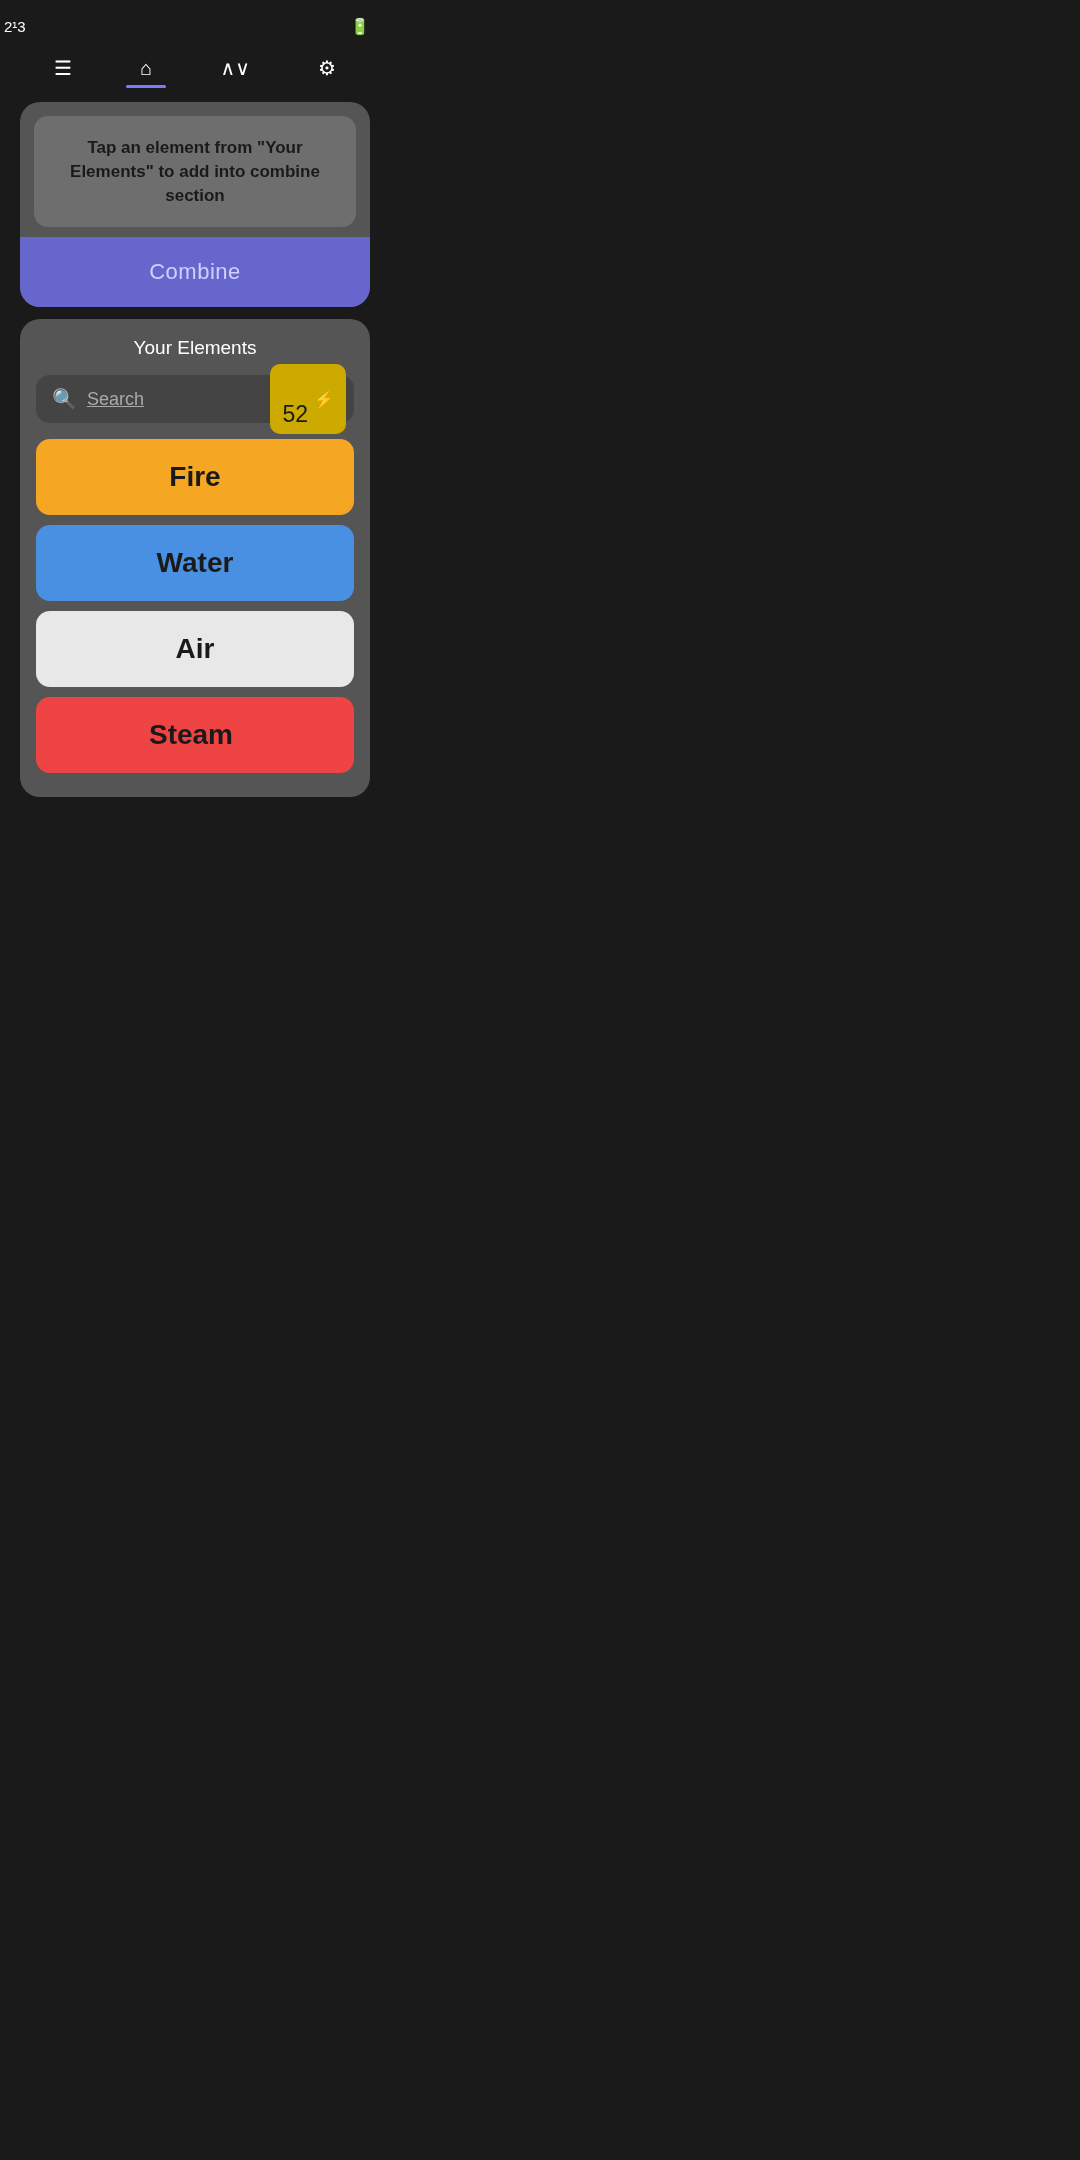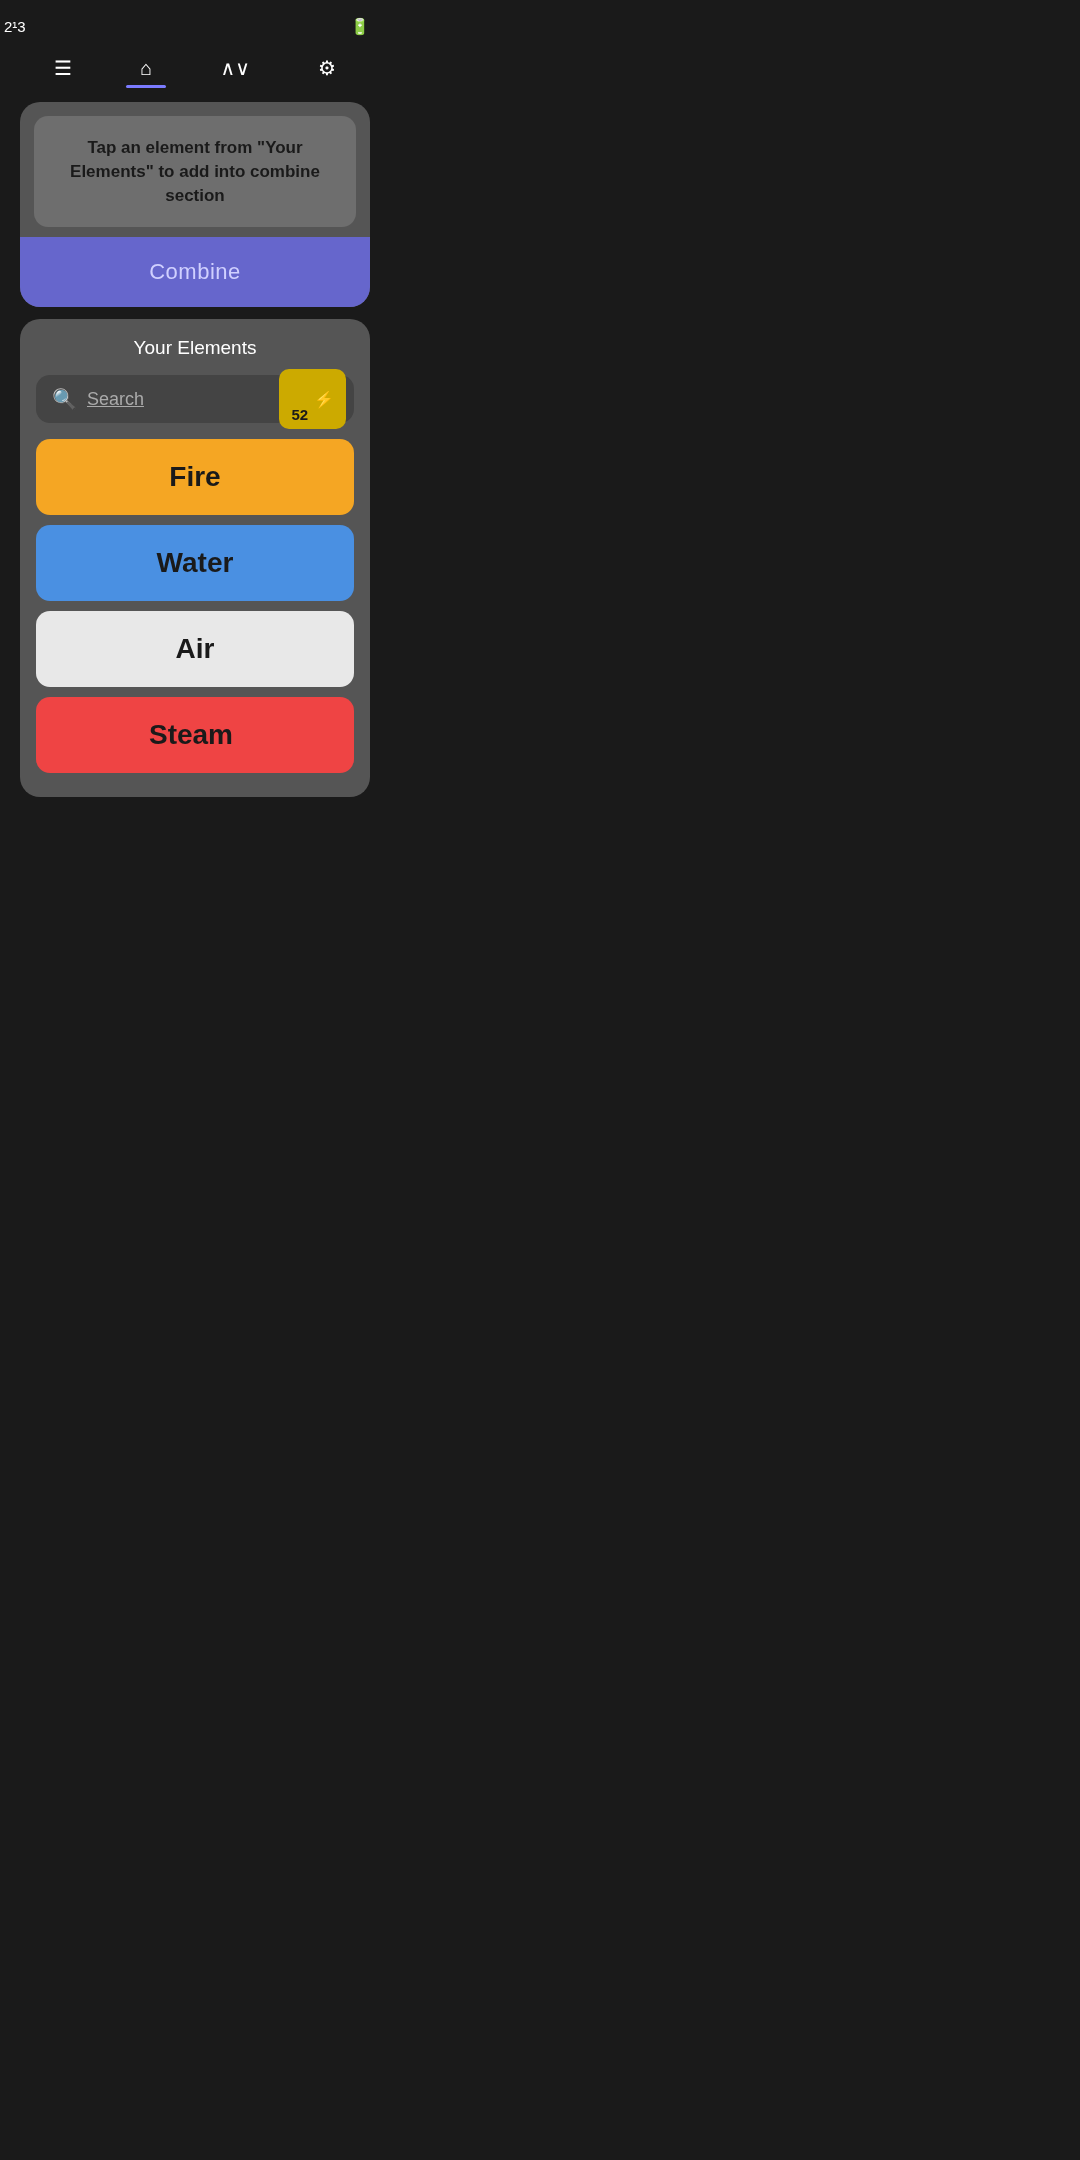--- a/index.html
+++ b/index.html
@@ -174,22 +174,22 @@
       background-color: #ccaa00;
       border-radius: 10px;
       padding: 6px 12px;
       display: flex;
       align-items: center;
       gap: 6px;
     }
 
     .element-count-num {
       color: #1a1a1a;
-      font-size: 15px;
-      font-weight: 700;
+      font-size: 23px;
+      font-weight: 400;
       margin-top: 31px;
     }
 
     .element-count-icon {
       color: #33aa33;
       font-size: 16px;
     }
 
     .elements-list {
       display: flex;

